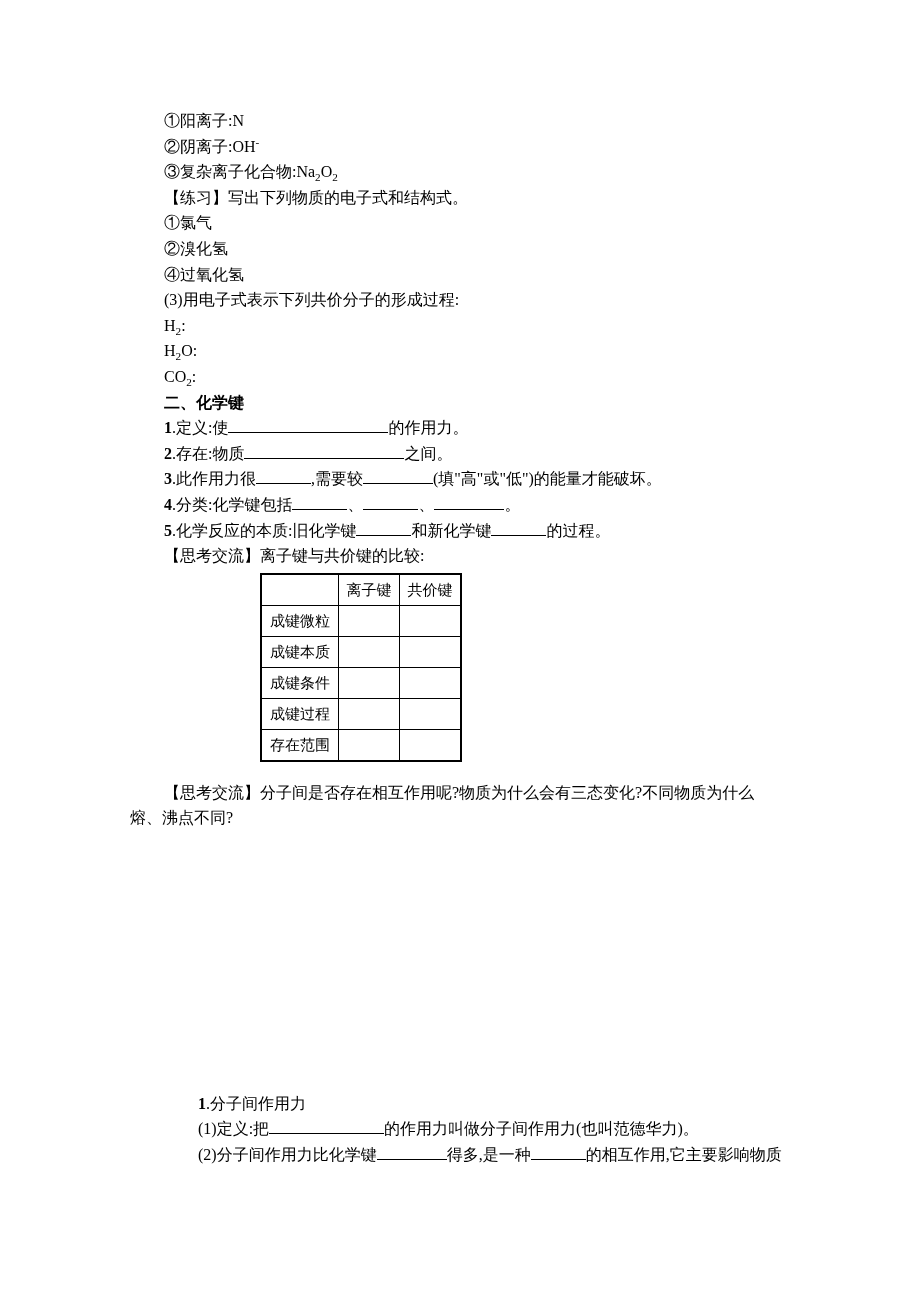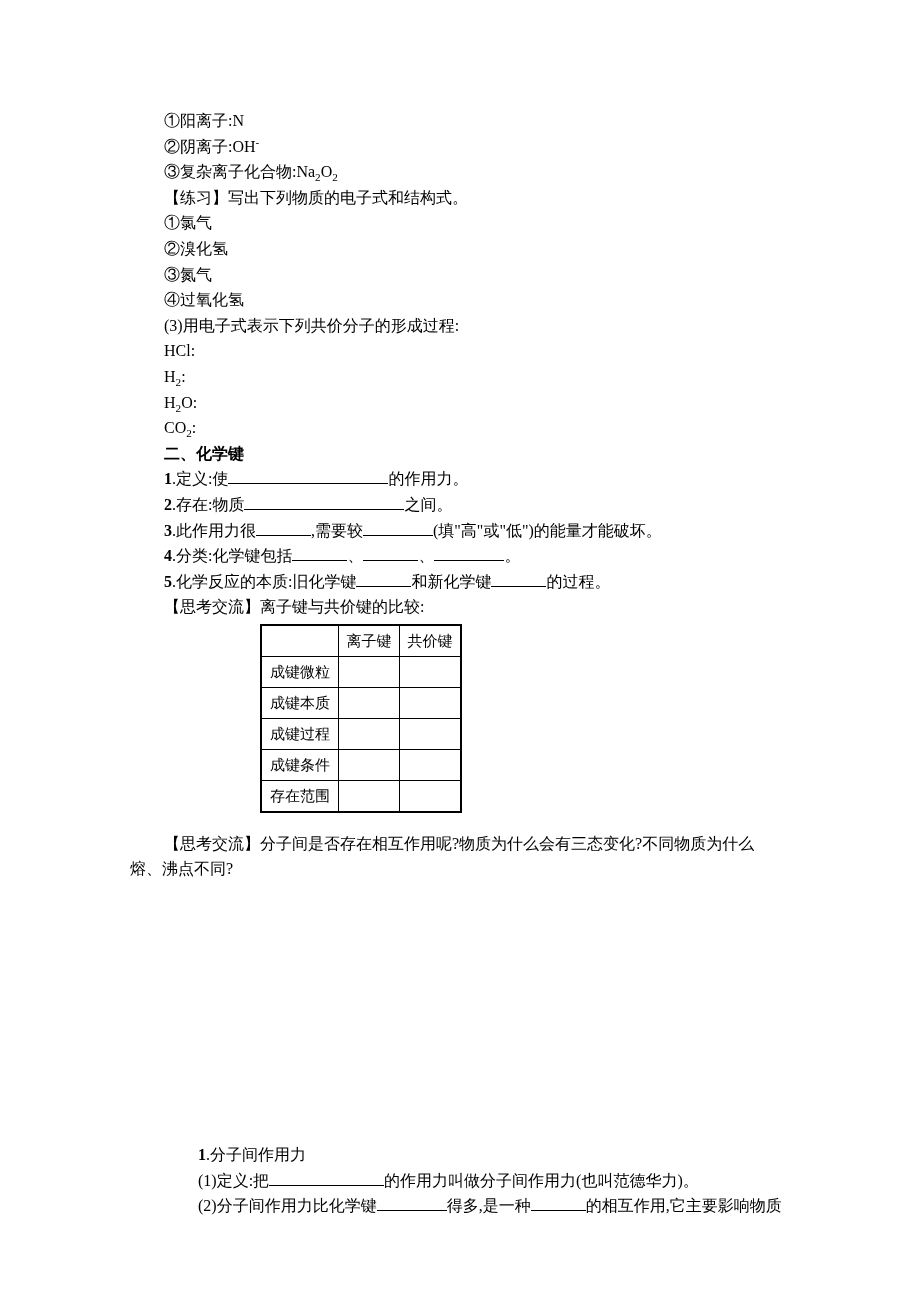--- a/index.html
+++ b/index.html
@@ -56,25 +56,23 @@
   <div class="line">
     <span>②阴离子:OH</span><sup>-</sup>
   </div>
   <div class="line">
     <span>③复杂离子化合物:Na</span><sub>2</sub><span>O</span><sub>2</sub>
   </div>
 
   <div class="line">【练习】写出下列物质的电子式和结构式。</div>
   <div class="line">①氯气</div>
   <div class="line">②溴化氢</div>
-  <div class="line">③氮气</div>
   <div class="line">④过氧化氢</div>
 
   <div class="line">(3)用电子式表示下列共价分子的形成过程:</div>
-  <div class="line">HCl:</div>
   <div class="line">
     <span>H</span><sub>2</sub><span>:</span>
   </div>
   <div class="line">
     <span>H</span><sub>2</sub><span>O:</span>
   </div>
   <div class="line">
     <span>CO</span><sub>2</sub><span>:</span>
   </div>
 
@@ -109,26 +107,26 @@
       <th class="row">成键微粒</th>
       <td></td>
       <td></td>
     </tr>
     <tr>
       <th class="row">成键本质</th>
       <td></td>
       <td></td>
     </tr>
     <tr>
-      <th class="row">成键过程</th>
+      <th class="row">成键条件</th>
       <td></td>
       <td></td>
     </tr>
     <tr>
-      <th class="row">成键条件</th>
+      <th class="row">成键过程</th>
       <td></td>
       <td></td>
     </tr>
     <tr>
       <th class="row">存在范围</th>
       <td></td>
       <td></td>
     </tr>
   </tbody>
     </table>

